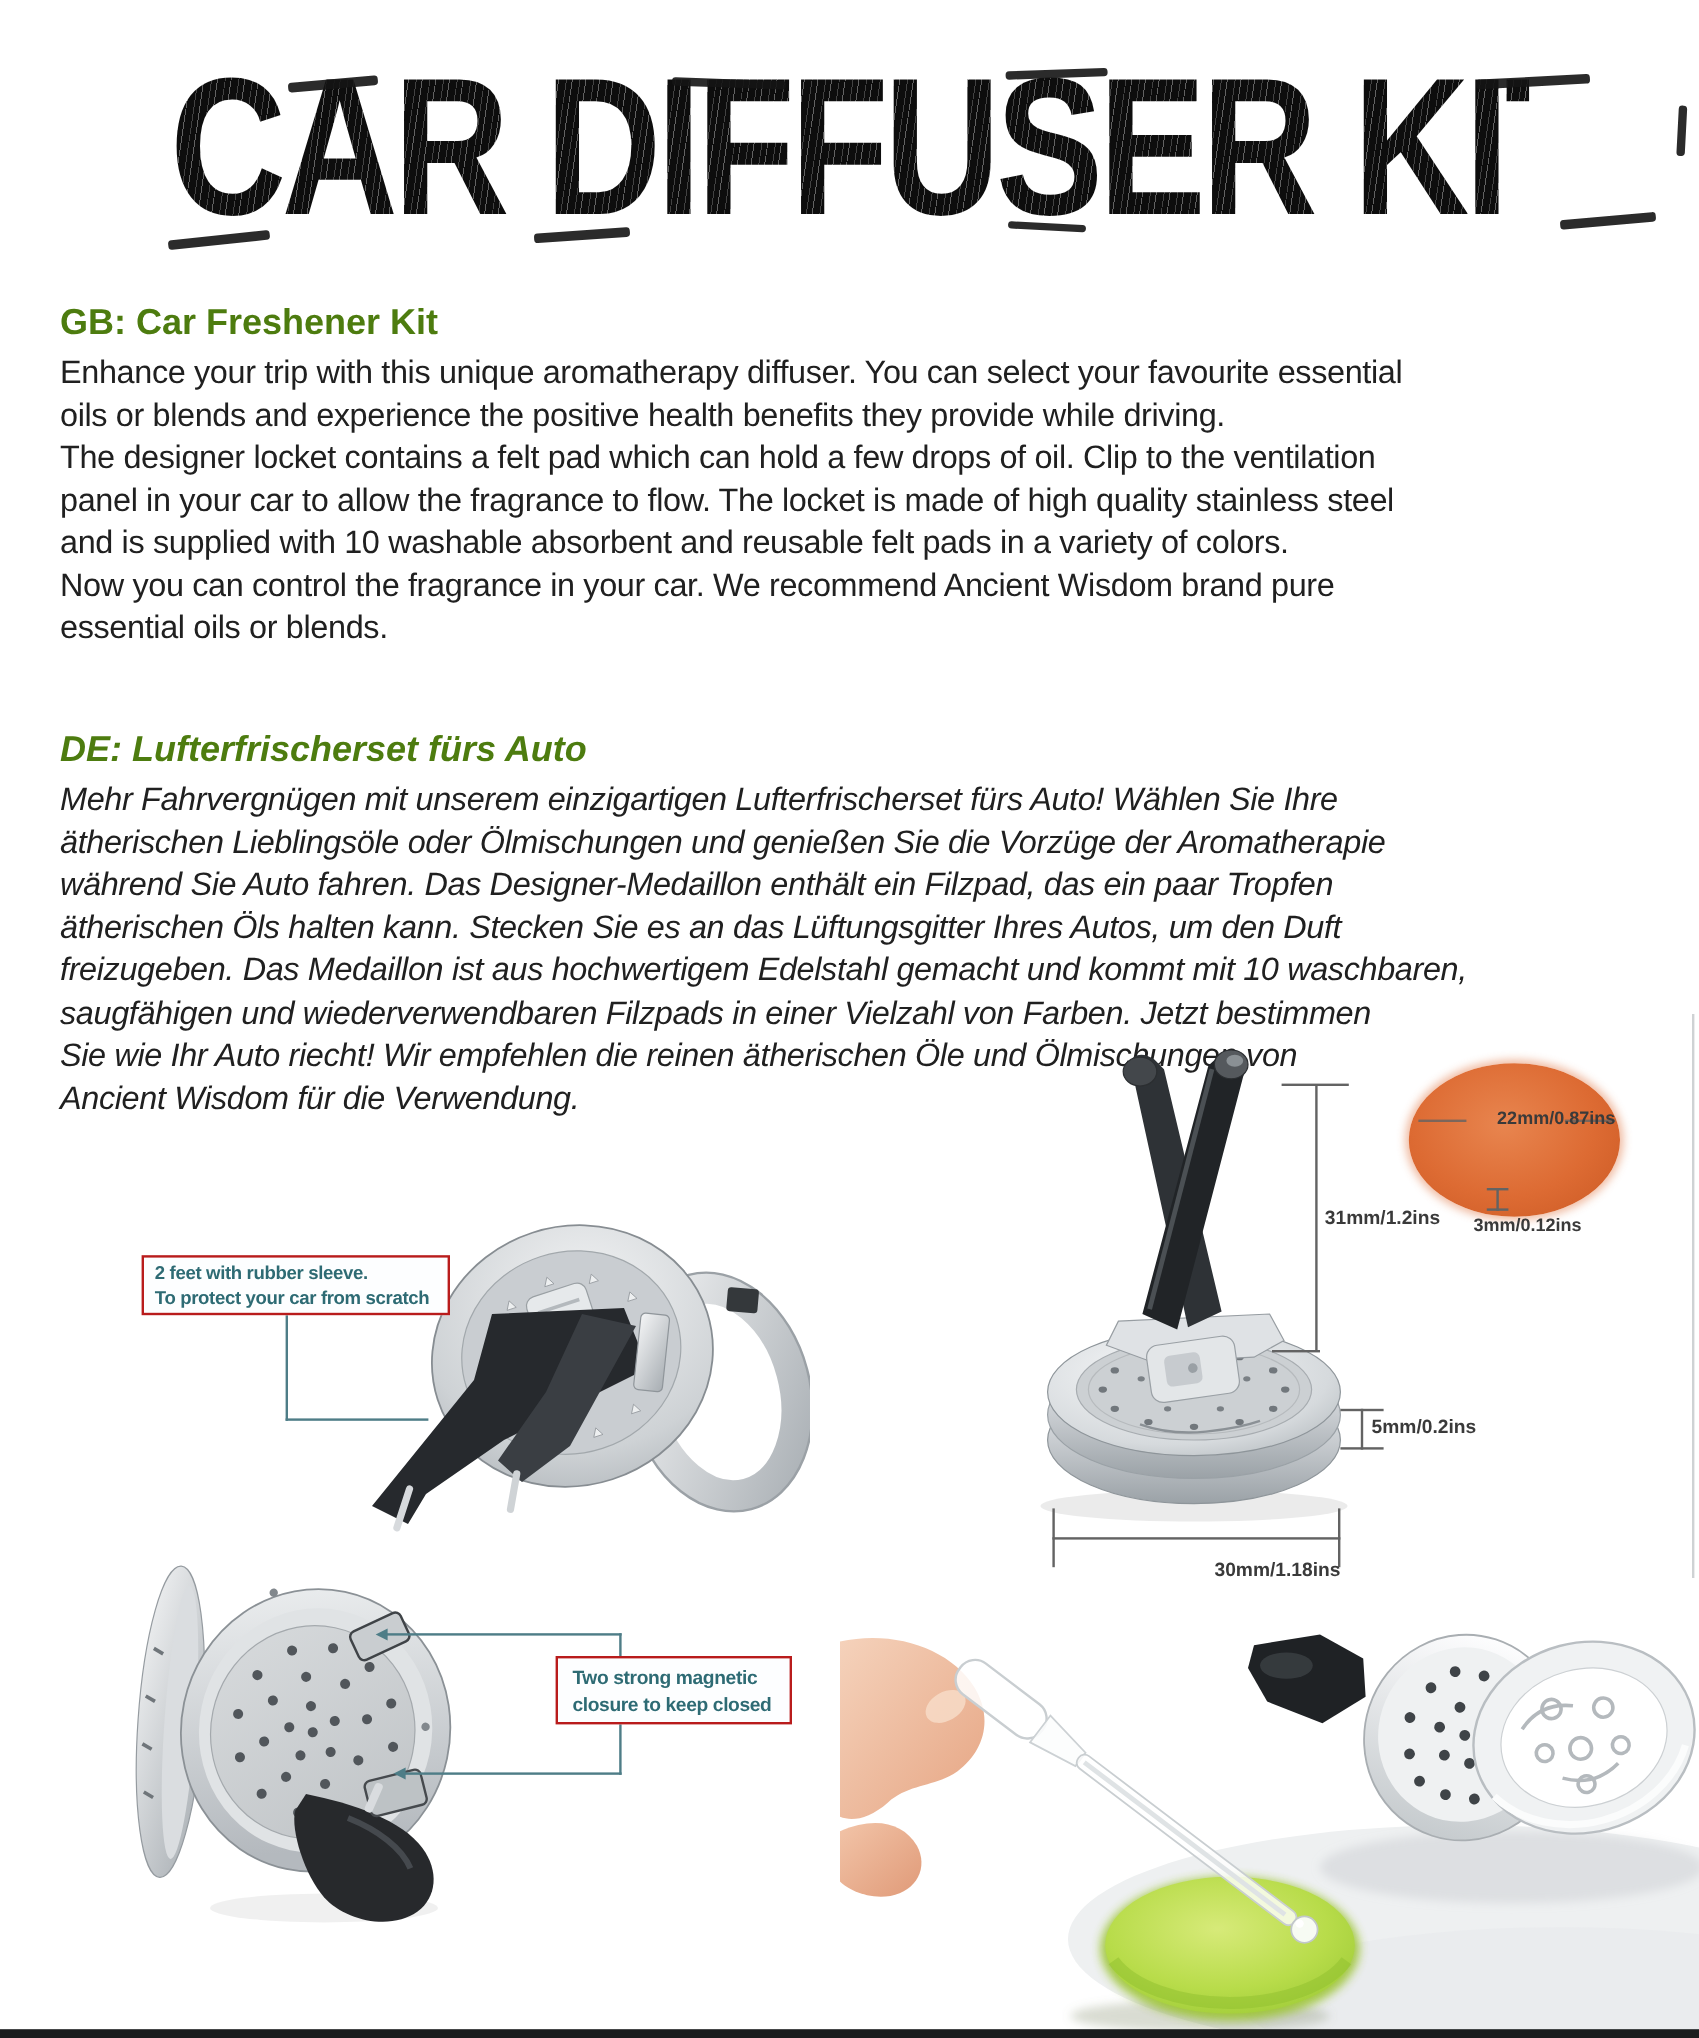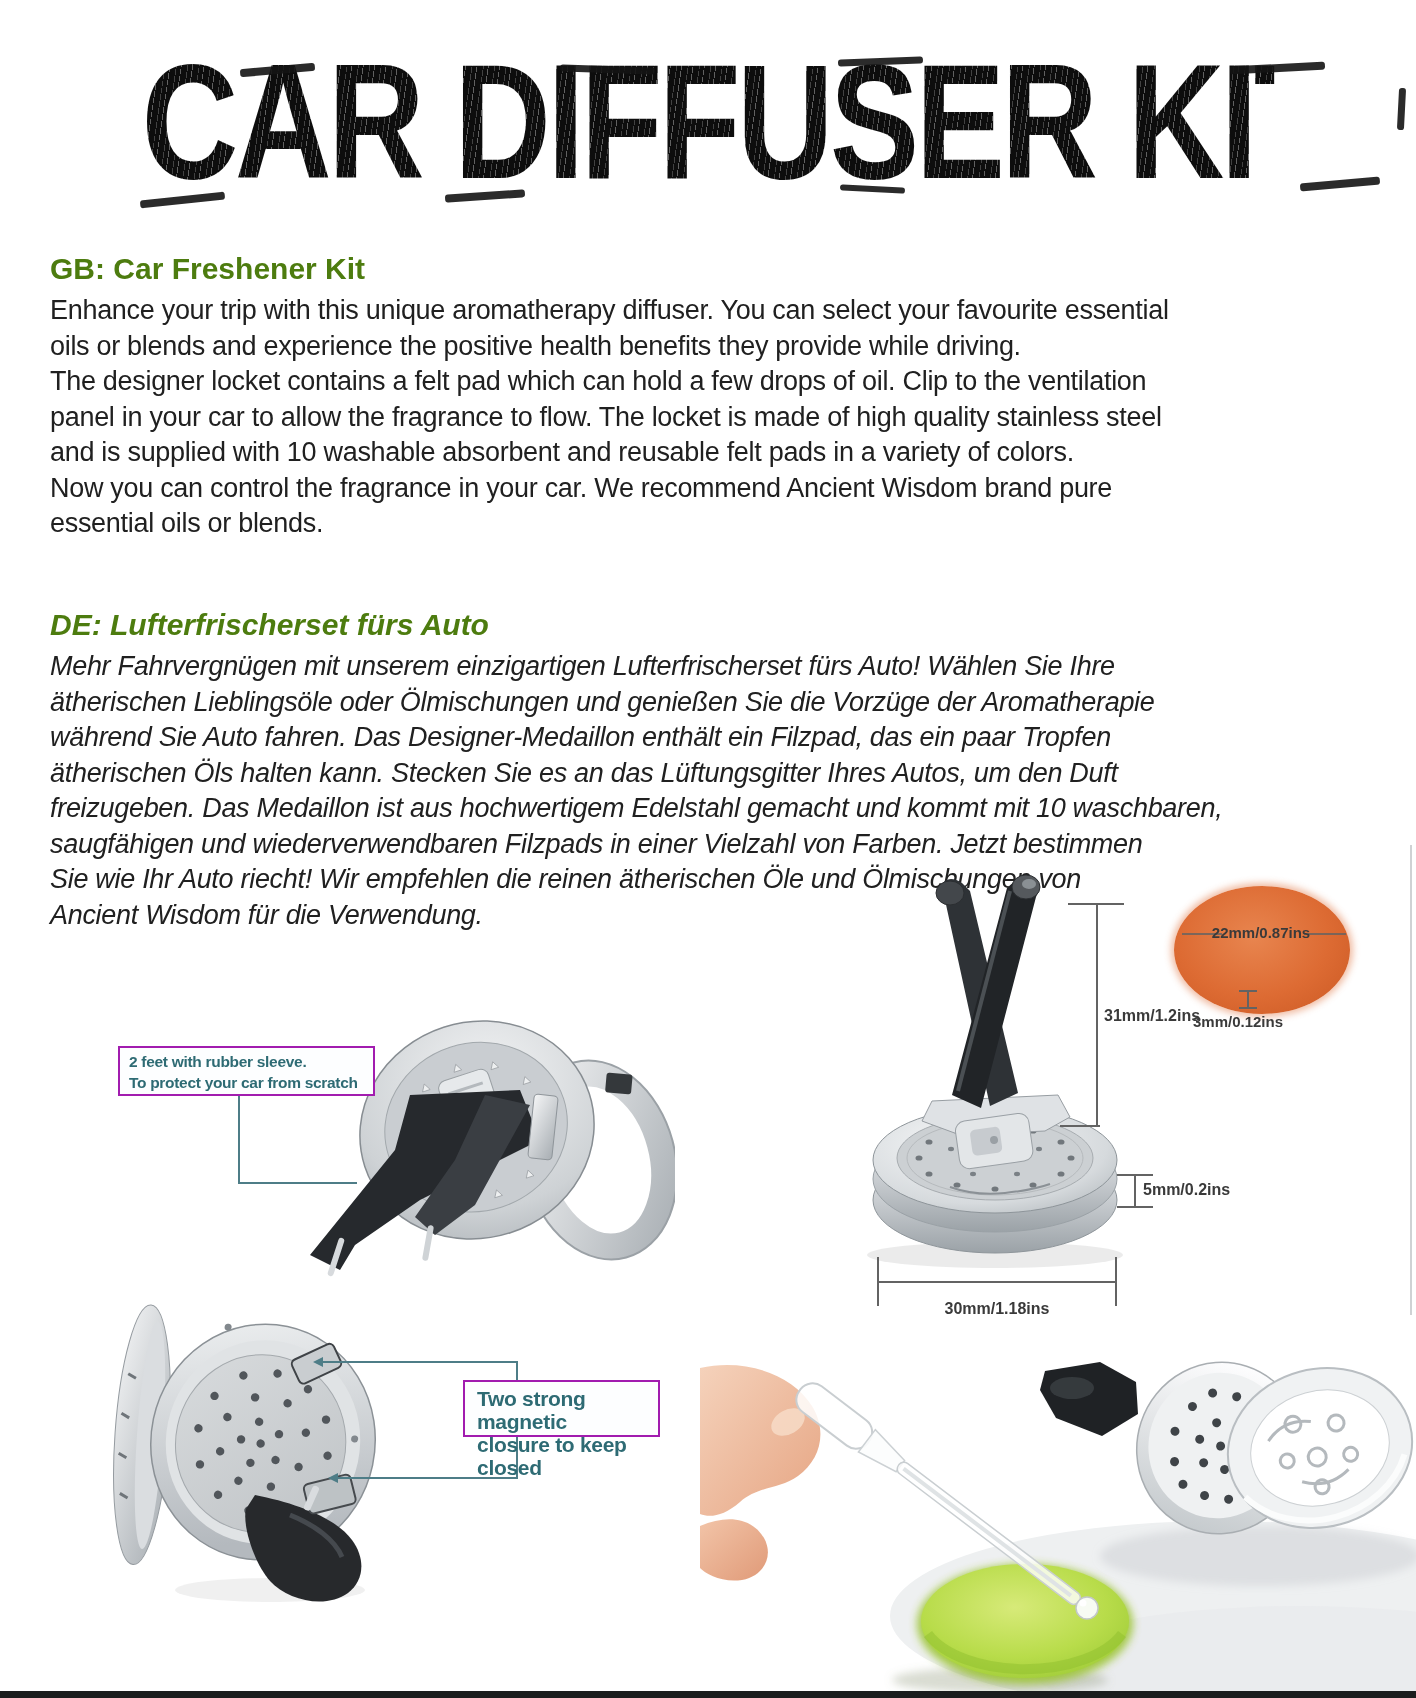--- a/index.html
+++ b/index.html
@@ -13,31 +13,31 @@
          -webkit-mask-image:repeating-linear-gradient(100deg,#000 0 7px,rgba(0,0,0,.78) 7px 8px,#000 8px 13px,rgba(0,0,0,.65) 13px 14px);
          mask-image:repeating-linear-gradient(100deg,#000 0 7px,rgba(0,0,0,.78) 7px 8px,#000 8px 13px,rgba(0,0,0,.65) 13px 14px);}
   .smudge{position:absolute;background:#141414;border-radius:3px;opacity:.9;}
 
   
   .textblock{position:absolute;left:50px;width:1340px;}
   .sec-h{font-size:30px;font-weight:bold;margin:0 0 7px 0;color:#4d7c0f;}
   .line{font-size:27px;line-height:35.5px;letter-spacing:-0.3px;white-space:nowrap;color:#202020;}
 
   
-  .callout{position:absolute;border:2px solid #a21caf;background:#fdfeff;color:#2e6b74;
+  .callout{position:absolute;border:2px solid #b91c1c;background:#fdfeff;color:#2e6b74;
            font-weight:bold;box-sizing:border-box;}
   .callout .cl{display:block;}
   .connector{position:absolute;background:#4e7d87;}
   .arrow-left{position:absolute;width:0;height:0;border-top:5px solid transparent;
               border-bottom:5px solid transparent;border-right:10px solid #4e7d87;}
 
   
   .dimline{position:absolute;background:#636363;}
   .dimlabel{position:absolute;font-size:16px;font-weight:bold;color:#3a3a3a;white-space:nowrap;}
-  .center{text-align:center;}
+  .center{text-align:right;}
 
   
   .felt-orange{position:absolute;left:1174px;top:886px;width:176px;height:128px;border-radius:50%;
                background:radial-gradient(ellipse at 45% 40%, #e8854f 0%, #dd6b33 55%, #cf5d27 88%);
                box-shadow:0 0 7px 3px rgba(221,107,51,.45);}
 
   .photo{position:absolute;}
   .edge-line{position:absolute;background:#cfd2d4;}
   .bottom-bar{position:absolute;left:0;top:1691px;width:1416px;height:7px;background:#1b1d1e;}
 </style>
@@ -272,21 +272,21 @@
       <rect x="216" y="194" width="48" height="30" rx="5" fill="#bdc2c5" stroke="#464a4e" stroke-width="2"></rect>
     </g>
     <rect x="218" y="200" width="7" height="26" rx="3" fill="#d9dcdf" transform="rotate(24 221 213)"></rect>
   </svg>
 
   <div class="arrow-left" style="left:313px;top:1357px;"></div>
   <div class="connector" style="left:322px;top:1361px;width:196px;height:2px;"></div>
   <div class="arrow-left" style="left:328px;top:1473px;"></div>
   <div class="connector" style="left:337px;top:1477px;width:181px;height:2px;"></div>
   <div class="connector" style="left:516px;top:1361px;width:2px;height:118px;"></div>
-  <div class="callout" style="left:463px;top:1380px;width:197px;height:57px;padding:5px 0 0 12px;font-size:21px;line-height:23px;letter-spacing:-0.3px;">
+  <div class="callout" style="left:463px;top:1380px;width:197px;height:57px;padding:5px 0 0 12px;font-size:16px;line-height:23px;letter-spacing:-0.3px;">
     <span class="cl">Two strong magnetic</span>
     <span class="cl">closure to keep closed</span>
   </div>
 
   <svg class="photo" style="left:700px;top:1356px;" width="716" height="336" viewBox="0 0 716 336">
     <defs>
       <linearGradient id="gE1" x1="0" y1="0" x2="0" y2="1">
         <stop offset="0" stop-color="#fdfdfe"></stop>
           <stop offset="1" stop-color="#c6cbce"></stop>
       </linearGradient>

